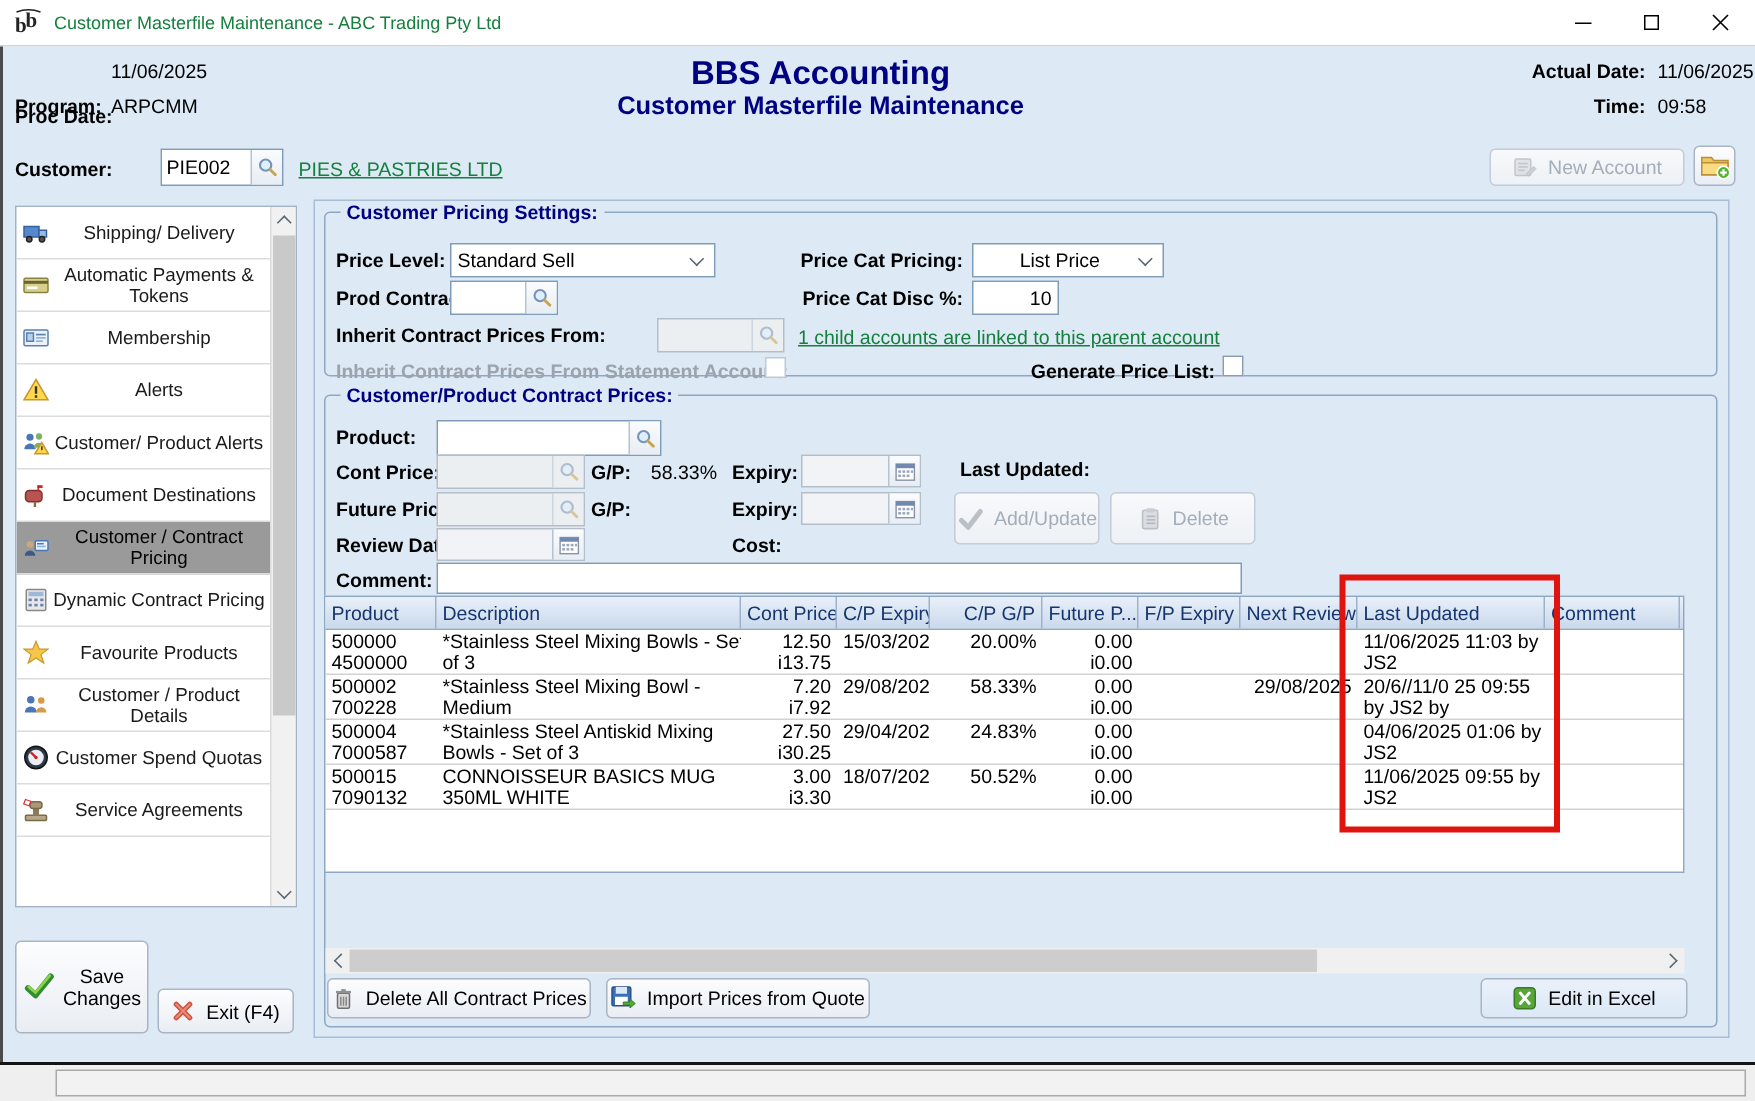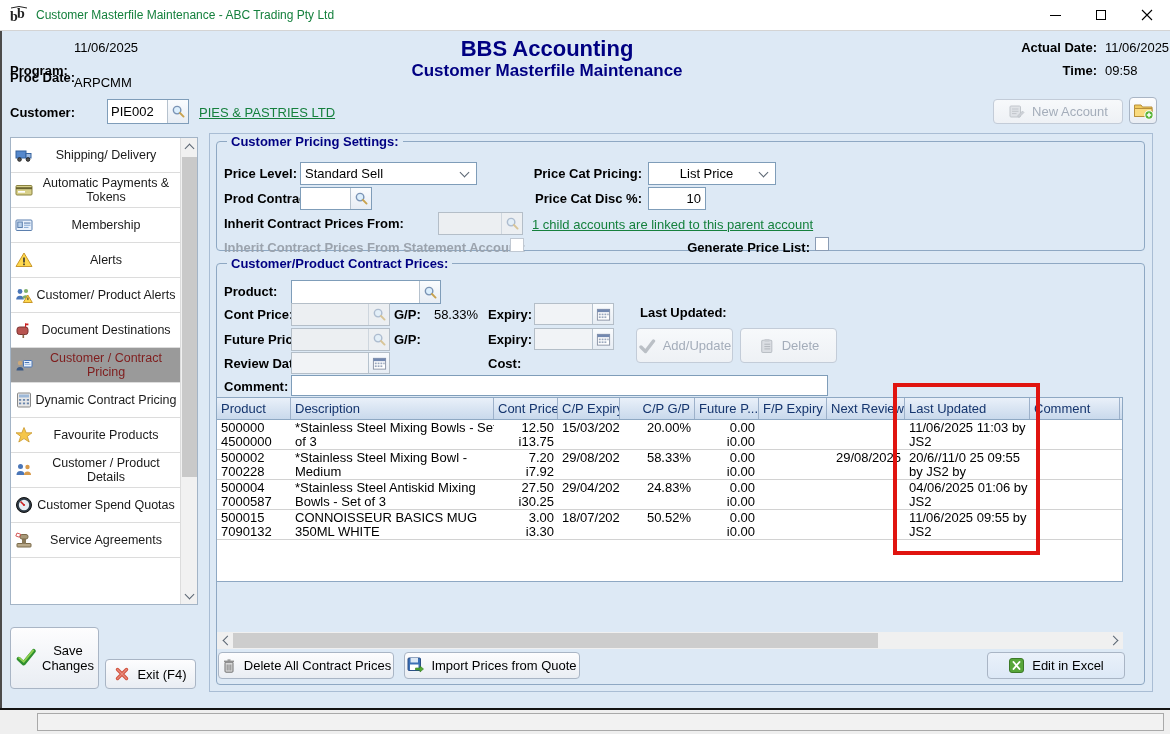--- a/index.html
+++ b/index.html
@@ -51,21 +51,21 @@
   .btn svg { flex:none; }
   .btn.dis { color:#a4adba; background:linear-gradient(#f7f9fb,#eef1f5); border-color:#c3ccd8; cursor:default; }
   .btn.dis svg { opacity:.55; }
 
   
   .sidebar { position:absolute; left:8px; top:137px; width:188px; height:468px; background:#fff; border:1px solid #a3b4c6; }
   .sb-list { position:absolute; left:0; top:0; width:169px; height:100%; overflow:hidden; }
   .sb-item { position:relative; height:35px; border-bottom:1px solid #dcdcdc; display:flex; align-items:center; justify-content:center; text-align:center; padding:1px 3px 1px 24px; cursor:pointer; }
   .sb-item .sb-lbl { font-size:12.5px; line-height:14px; color:#1a1a1a; }
   .sb-item.sel { background:#9a9a9a; }
-  .sb-item.sel .sb-lbl { color:#7f1d1d; }
+  .sb-item.sel .sb-lbl { color:#000000; }
   .sb-ico { position:absolute; left:4px; top:50%; transform:translateY(-50%); width:18px; height:18px; }
   .sb-ico svg { width:18px; height:18px; }
   .sb-scroll { position:absolute; right:0; top:0; width:17px; height:100%; background:#f1f1f1; border-left:1px solid #dcdcdc; }
   .sb-thumb { position:absolute; left:1px; top:19px; width:15px; height:320px; background:#c9c9c9; }
   .scroll-arrow { position:absolute; left:0; width:17px; height:17px; display:flex; align-items:center; justify-content:center; }
   .chev.up { transform:rotate(-135deg); margin-top:3px; }
   .chev.s-down { transform:rotate(45deg); margin-top:-3px; }
   .chev.left { transform:rotate(135deg); margin-left:3px; }
   .chev.right { transform:rotate(-45deg); margin-right:3px; }
 
@@ -116,21 +116,21 @@
           <path d="M1 1 L11 11 M11 1 L1 11" stroke="#000" stroke-width="1.1" fill="none"></path>
         </svg>
     </div>
   </div>
 
   <div class="app">
 
     <span class="lbl abs" style="left:8px; top:39px;">Proc Date:</span>
     <span class="val abs" style="left:72px; top:9px;">11/06/2025</span>
     <span class="lbl abs" style="left:8px; top:32px;">Program:</span>
-    <span class="val abs" style="left:72px; top:44px;">ARPCMM</span>
+    <span class="val abs" style="left:72px; top:32px;">ARPCMM</span>
 
     <div class="app-title" style="top:5px;">BBS Accounting</div>
     <div class="screen-title" style="top:30px;">Customer Masterfile Maintenance</div>
 
     <span class="lbl abs" style="left:1013px; top:9px; width:82px; text-align:right;">Actual Date:</span>
     <span class="val abs" style="left:1103px; top:9px;">11/06/2025</span>
     <span class="lbl abs" style="left:1013px; top:32px; width:82px; text-align:right;">Time:</span>
     <span class="val abs" style="left:1103px; top:32px;">09:58</span>
 
     <span class="lbl abs" style="left:8px; top:74px;">Customer:</span>

